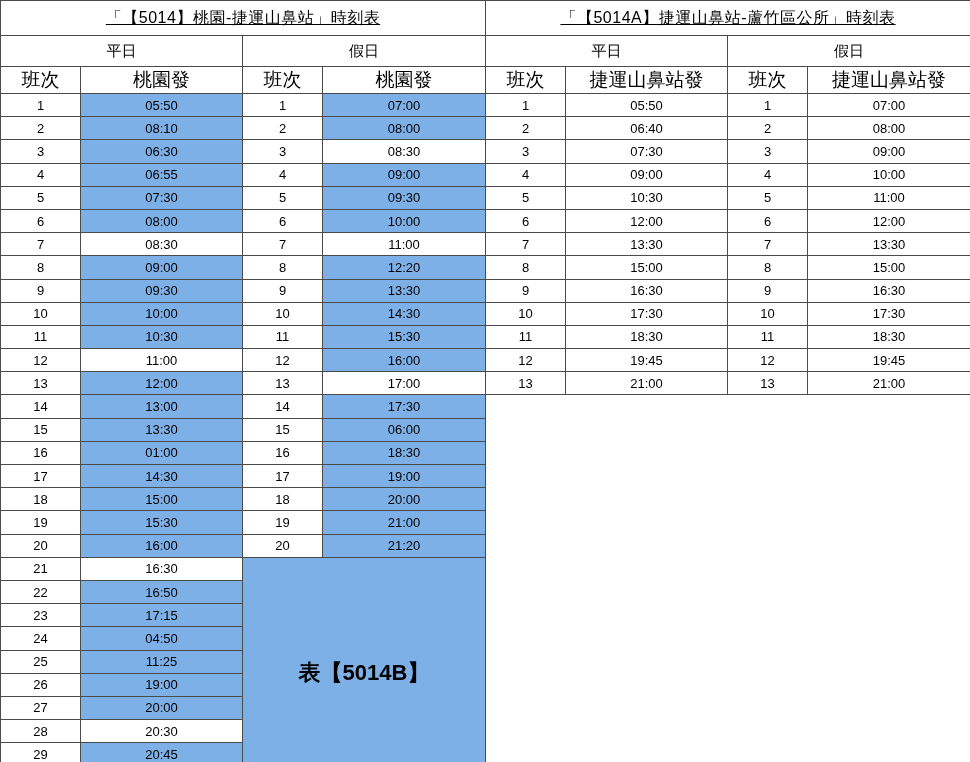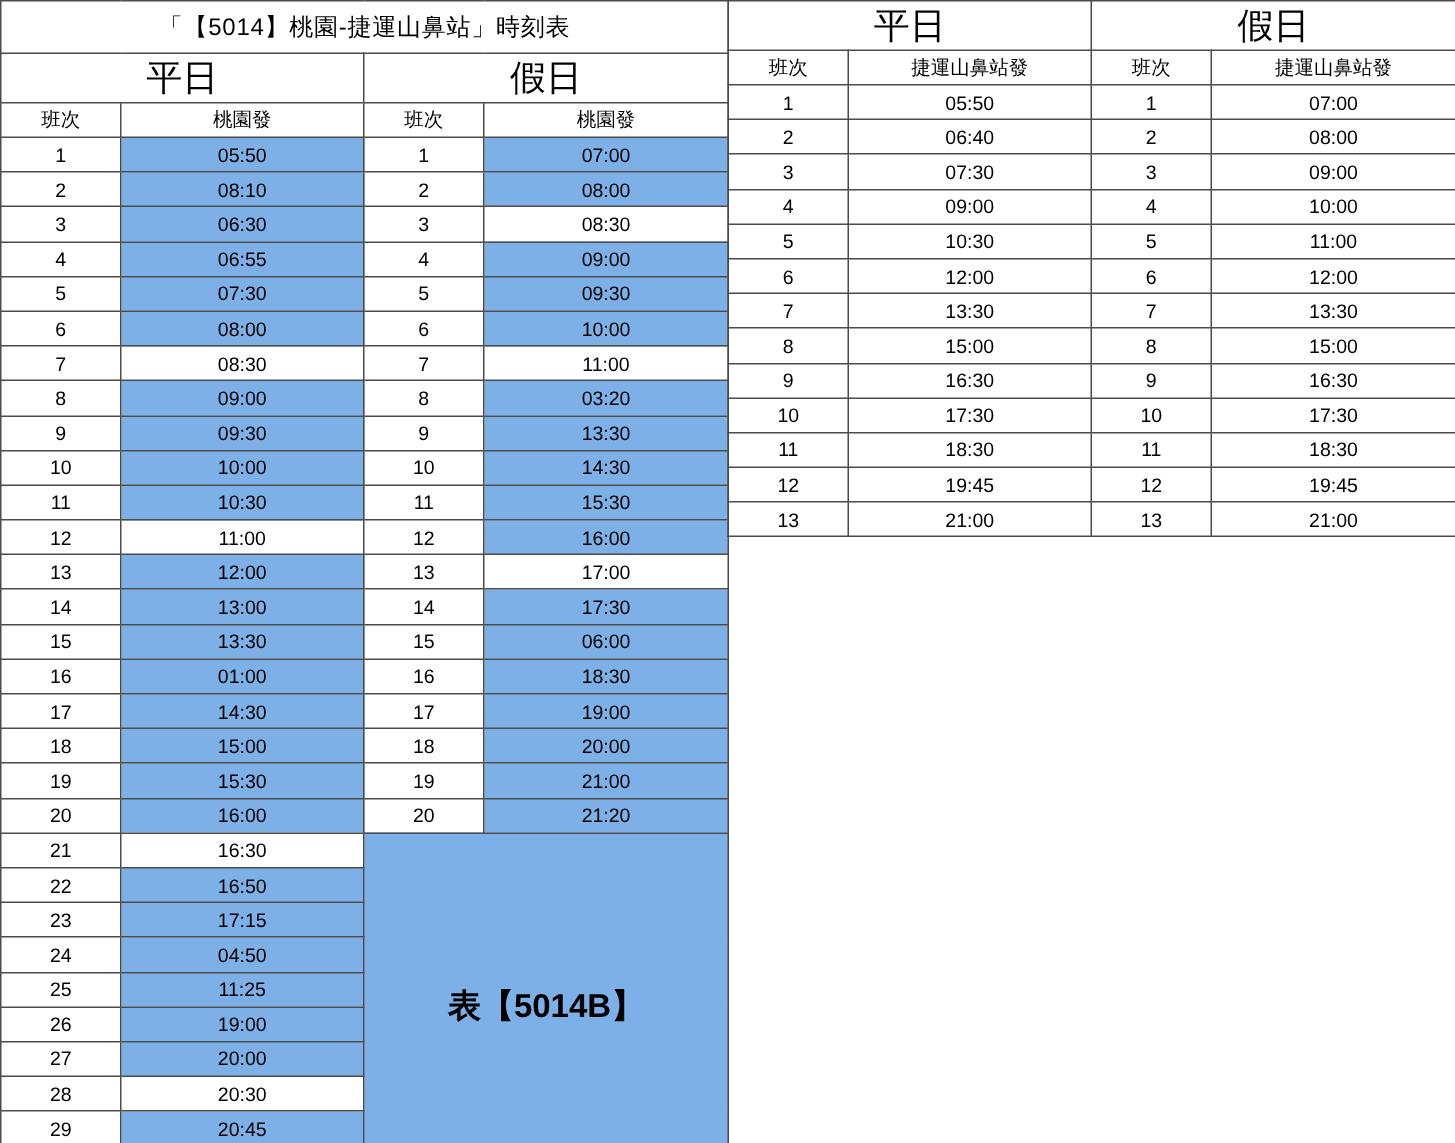--- a/index.html
+++ b/index.html
@@ -39,29 +39,30 @@
     text-align: center;
     vertical-align: middle;
     font-weight: normal;
     padding: 0;
   }
   .title-cell {
     height: 34px;
     font-size: 16px;
     font-weight: bold;
     letter-spacing: 0.5px;
+    text-decoration: underline;
   }
   .daytype-cell {
     height: 30px;
-    font-size: 24px;
+    font-size: 15px;
     font-weight: bold;
   }
   .head-cell {
     height: 22px;
-    font-size: 13px;
+    font-size: 19px;
     font-family: Liberation Mono, monospace;
   }
   .data-cell {
     height: 22.2px;
     font-size: 13px;
   }
   .hl {
     background: #7eb0e8;
   }
   .col-seq { width: 80px; }
@@ -136,21 +137,21 @@
             <tr>
               <td class="data-cell">7</td>
               <td class="data-cell">08:30</td>
               <td class="data-cell">7</td>
               <td class="data-cell">11:00</td>
             </tr>
             <tr>
               <td class="data-cell">8</td>
               <td class="data-cell hl">09:00</td>
               <td class="data-cell">8</td>
-              <td class="data-cell hl">03:20</td>
+              <td class="data-cell hl">12:20</td>
             </tr>
             <tr>
               <td class="data-cell">9</td>
               <td class="data-cell hl">09:30</td>
               <td class="data-cell">9</td>
               <td class="data-cell hl">13:30</td>
             </tr>
             <tr>
               <td class="data-cell">10</td>
               <td class="data-cell hl">10:00</td>
@@ -265,20 +266,23 @@
     <div class="route-block">
       <table class="tt">
         <colgroup>
           <col class="col-seq">
             <col class="col-time">
             <col class="col-seq2">
             <col class="col-time2">
         </colgroup>
         <tbody id="tbody-1">
           <tr>
+            <td class="title-cell" colspan="4">「【5014A】捷運山鼻站-蘆竹區公所」時刻表</td>
+          </tr>
+          <tr>
             <td class="daytype-cell" colspan="2">平日</td>
             <td class="daytype-cell" colspan="2">假日</td>
           </tr>
           <tr>
             <td class="head-cell">班次</td>
             <td class="head-cell">捷運山鼻站發</td>
             <td class="head-cell">班次</td>
             <td class="head-cell">捷運山鼻站發</td>
           </tr>
         <tr>

